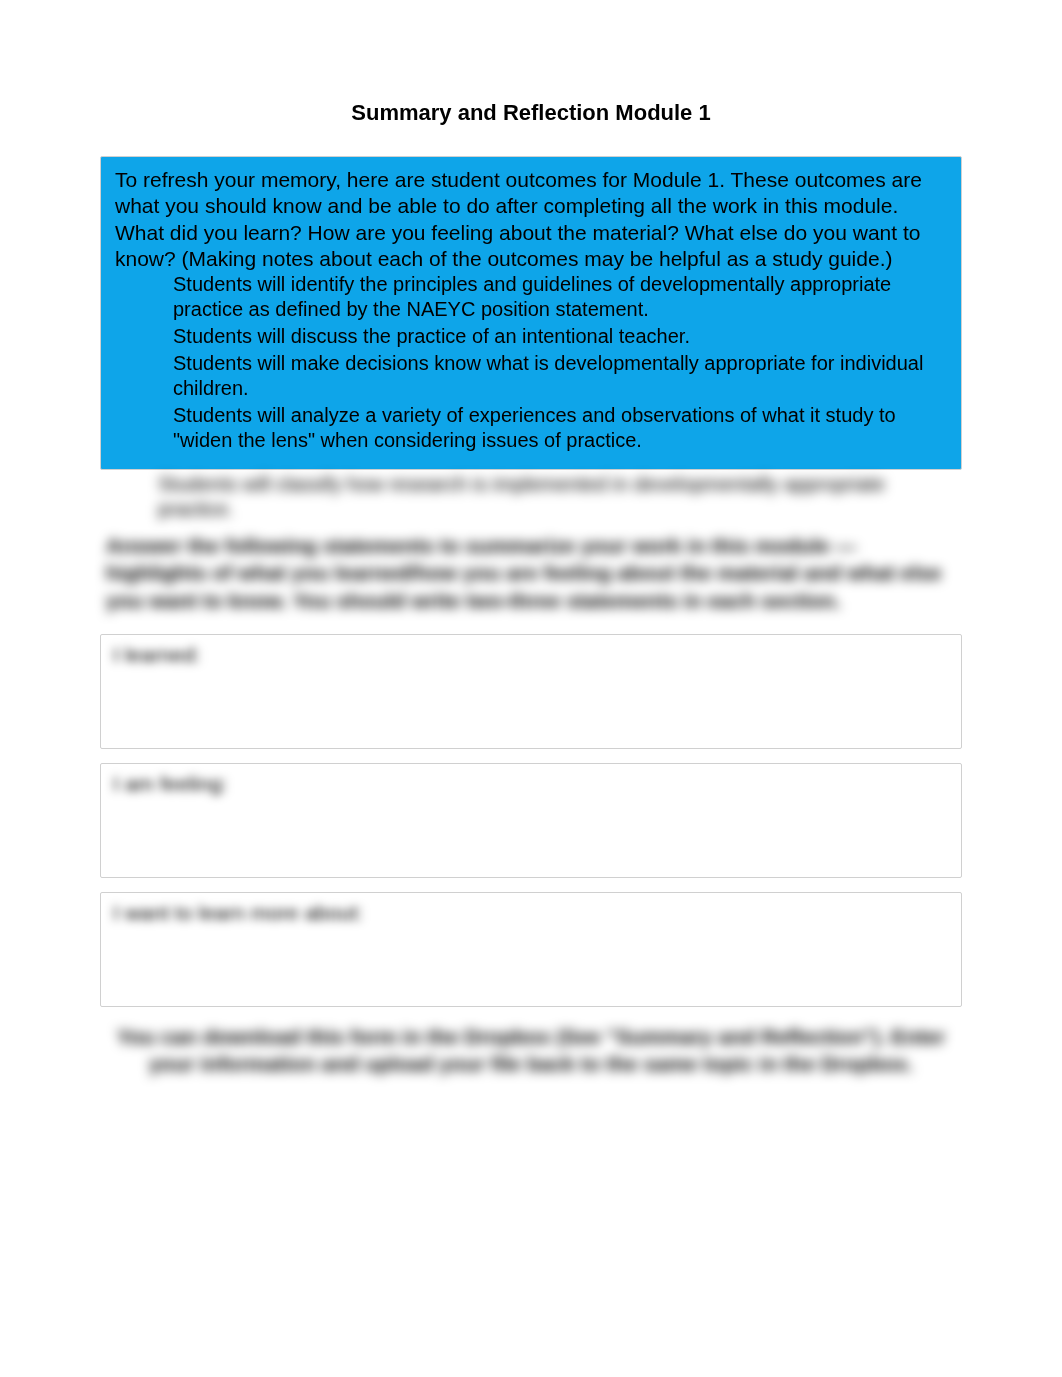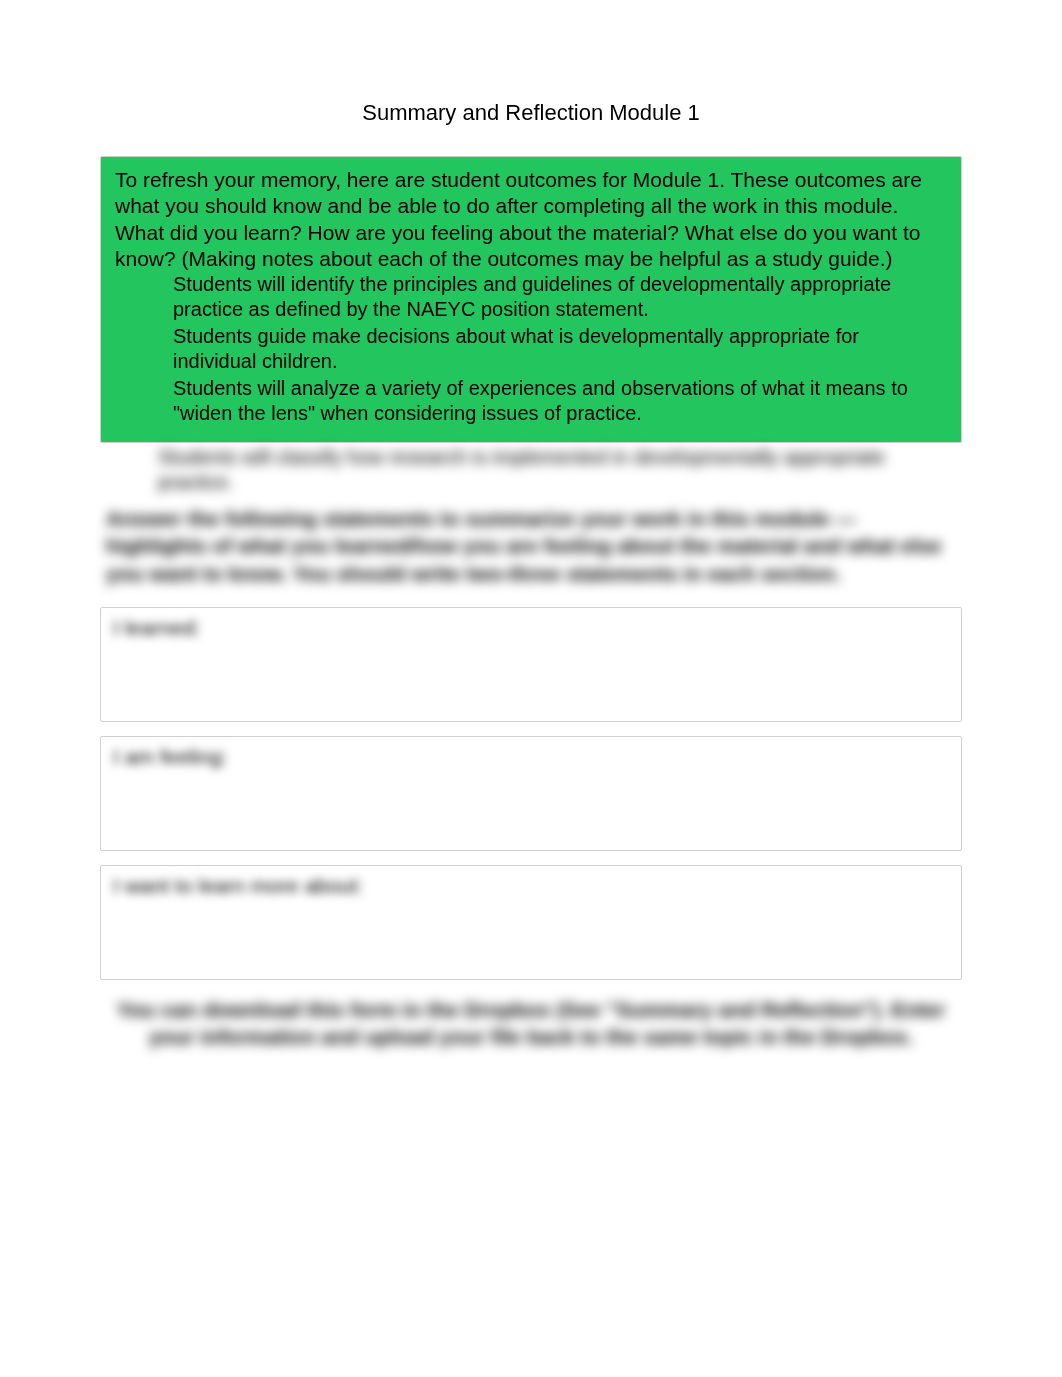--- a/index.html
+++ b/index.html
@@ -13,30 +13,30 @@
       height: 1377px;
       background: #ffffff;
       font-family: Arial, Helvetica, sans-serif;
       position: relative;
       padding: 100px 100px 0 100px;
     }
     
     .page-title {
       text-align: center;
       font-size: 22px;
-      font-weight: normal;
+      font-weight: bold;
       color: #000000;
       margin-bottom: 30px;
     }
     
     .intro-box {
       border: 1px solid #d0d0d0;
       border-radius: 2px;
       padding: 10px 14px 14px 14px;
-      background: #22c55e;
+      background: #0ea5e9;
     }
     
     .intro-text {
       font-size: 21px;
       color: #000000;
       line-height: 1.25;
     }
     
     .outcomes-list {
       list-style: none;
@@ -111,22 +111,23 @@
   </style>
 </head>
 <body>
 
 <h1 class="page-title">Summary and Reflection Module 1</h1>
 
 <div class="intro-box">
   <p class="intro-text">To refresh your memory, here are student outcomes for Module 1. These outcomes are what you should know and be able to do after completing all the work in this module. What did you learn? How are you feeling about the material? What else do you want to know? (Making notes about each of the outcomes may be helpful as a study guide.)</p>
   <ul class="outcomes-list">
     <li>Students will identify the principles and guidelines of developmentally appropriate practice as defined by the NAEYC position statement.</li>
-    <li>Students guide make decisions about what is developmentally appropriate for individual children.</li>
-    <li>Students will analyze a variety of experiences and observations of what it means to "widen the lens" when considering issues of practice.</li>
+    <li>Students will discuss the practice of an intentional teacher.</li>
+    <li>Students will make decisions know what is developmentally appropriate for individual children.</li>
+    <li>Students will analyze a variety of experiences and observations of what it study to "widen the lens" when considering issues of practice.</li>
   </ul>
 </div>
 
 <div class="blurred-section">
   <p class="blurred-outcome">Students will classify how research is implemented in developmentally appropriate practice.</p>
   <p class="blurred-instruction">Answer the following statements to summarize your work in this module — highlights of what you learned/how you are feeling about the material and what else you want to know. You should write two-three statements in each section.</p>
 </div>
 
 <div class="form-section">
   <div class="form-row">

